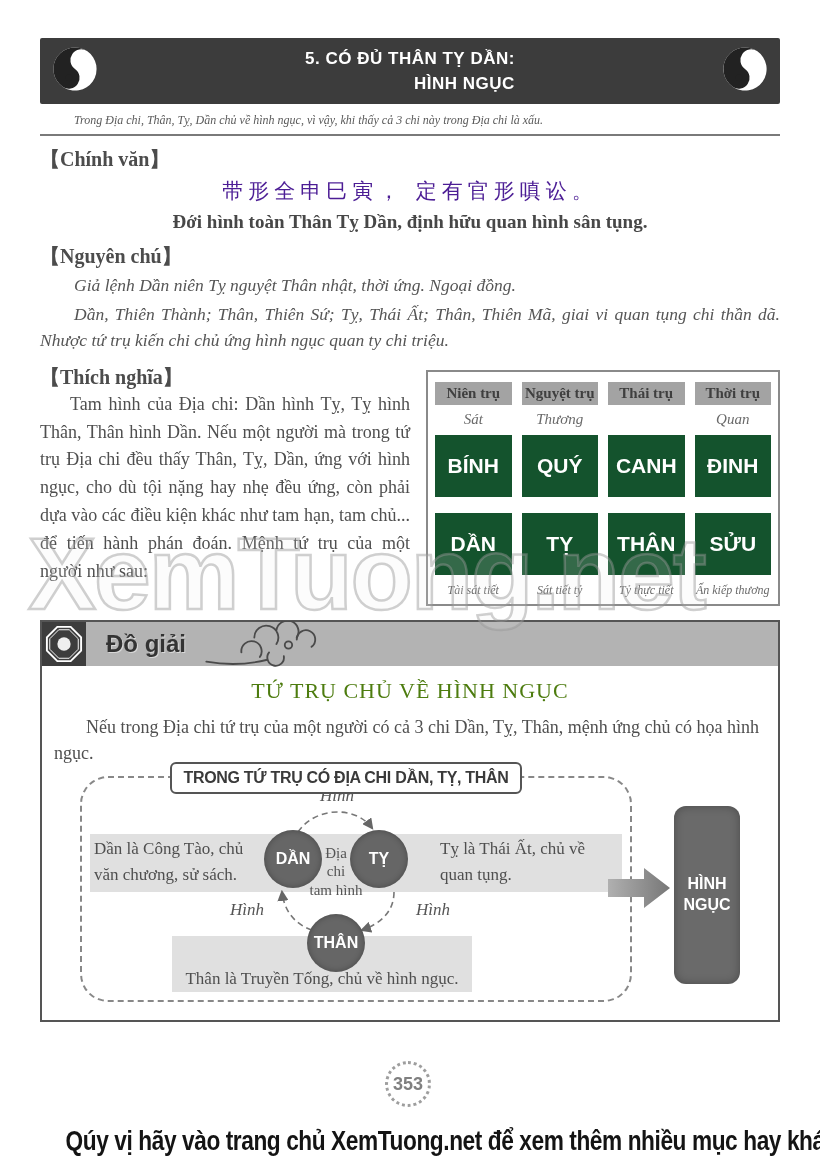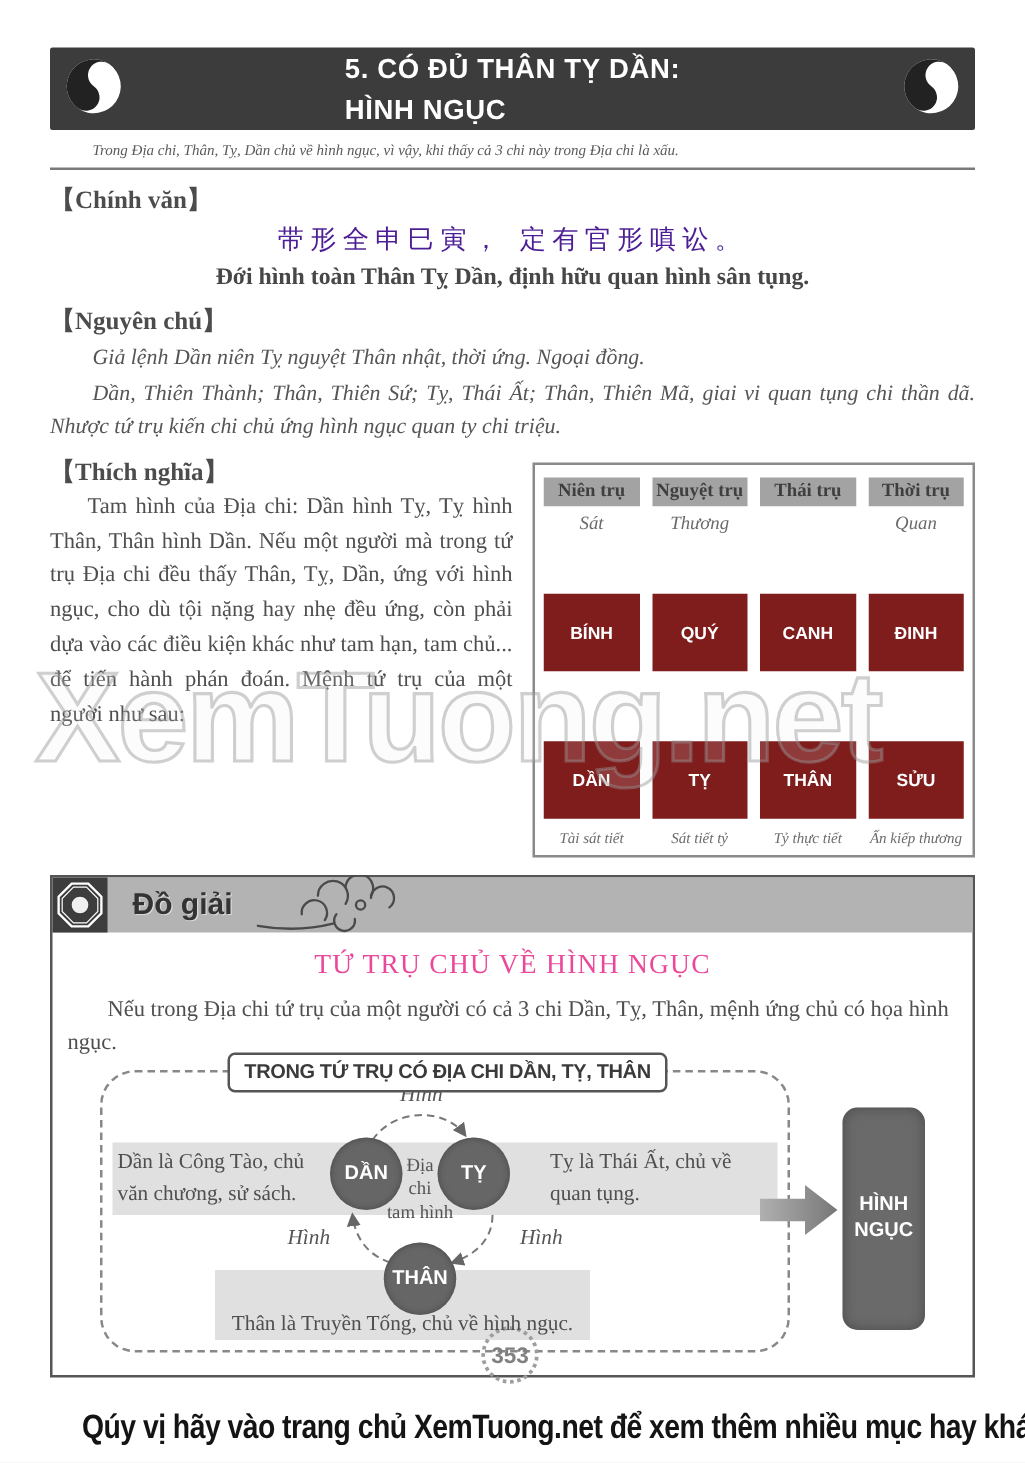--- a/index.html
+++ b/index.html
@@ -8,62 +8,62 @@
     position:relative; width:820px; height:1170px; margin:0 auto;
     background:#ffffff; overflow:hidden;
     font-family:"Liberation Serif", serif; color:#555;
   }
   
   .header-band {
     margin:38px 40px 0; height:66px; background:#3c3c3c; border-radius:2px;
     display:flex; align-items:center; justify-content:space-between; padding:0 12px;
   }
   .yinyang { width:46px; height:46px; transform:rotate(35deg); }
-  .band-title { text-align:left; color:#fff; font-family:"Liberation Sans", sans-serif;
-    font-weight:bold; font-size:22px; line-height:1.5; letter-spacing:.5px; }
+  .band-title { text-align:right; color:#fff; font-family:"Liberation Sans", sans-serif;
+    font-weight:bold; font-size:17px; line-height:1.5; letter-spacing:.5px; }
   
   .intro { margin:8px 40px 0; font-style:italic; font-size:12px; line-height:1.42;
     text-indent:34px; color:#5a5a5a; text-align:justify; }
   .rule { margin:5px 40px 0; border-top:2px solid #7a7a7a; }
   
   .sec-head { margin:10px 40px 0; font-size:20px; font-weight:600; color:#4c4c4c; }
   .chinese { margin-top:4px; text-align:center; font-size:21px; letter-spacing:5px;
     color:#4c1d95; font-family:"DejaVu Sans", sans-serif; }
   .bold-line { margin-top:6px; text-align:center; font-weight:bold; font-size:19px; color:#474747; }
   .italic-para { margin:3px 40px 0; font-style:italic; font-size:17.5px; line-height:1.48;
     text-indent:34px; color:#555; text-align:justify; }
   
   .thich-block { margin:4px 40px 0; }
   .thich-block::after { content:""; display:block; clear:both; }
   .pillar-table { float:right; width:354px; margin:6px 0 4px 16px;
     border:2px solid #8a8a8a; padding:10px 7px 6px; background:#fff; }
   .pt-grid { display:grid; grid-template-columns:repeat(4,1fr); column-gap:10px; text-align:center; }
   .pt-head { background:#a3a3a3; font-weight:bold; font-size:15px; color:#3f3f3f; padding:3px 0; }
   .pt-role { font-style:italic; font-size:15px; color:#6a6a6a; height:30px;
     display:flex; align-items:center; justify-content:center; }
-  .pt-sq { height:62px; background:#7f1d1d; color:#fff; display:flex; align-items:center;
-    justify-content:center; font-family:"Liberation Sans", sans-serif; font-weight:bold; font-size:14px;margin-top:40px; }
+  .pt-sq { height:62px; background:#14532d; color:#fff; display:flex; align-items:center;
+    justify-content:center; font-family:"Liberation Sans", sans-serif; font-weight:bold; font-size:21px; }
   .pt-sq.stem { margin-bottom:16px; }
   .pt-sq.branch { margin-bottom:8px; }
   .pt-note { font-style:italic; font-size:12px; color:#6a6a6a; white-space:nowrap; }
   .tn-p { font-size:18px; line-height:1.55; color:#4f4f4f; text-align:justify; text-indent:30px; }
   
   .dg { position:relative; margin:10px 40px 0; height:402px; border:2px solid #555; background:#fff; }
   .dg-band { position:absolute; top:0; left:0; right:0; height:44px; background:#b3b3b3;
     display:flex; align-items:center; }
   .dg-bagua { position:absolute; left:0; top:0; width:44px; height:44px; background:#3d3d3d;
     display:flex; align-items:center; justify-content:center; }
   .dg-label { margin-left:64px; font-family:"Liberation Sans", sans-serif; font-weight:bold;
     font-size:24px; color:#333; text-shadow:1px 1px 0 #d8d8d8; }
   .dg-cloud { margin-left:14px; margin-top:6px; }
   .dg-title { position:absolute; top:56px; width:100%; text-align:center; font-size:22px;
-    color:#ec4899; letter-spacing:1px; }
+    color:#4d7c0f; letter-spacing:1px; }
   .dg-intro { position:absolute; top:92px; left:12px; right:12px; font-size:18px;
     line-height:1.45; text-indent:32px; color:#4f4f4f; }
-  .dg-pill { position:absolute; left:140px; top:140px; width:352px; height:32px;
+  .dg-pill { position:absolute; left:128px; top:140px; width:352px; height:32px;
     border:2px solid #555; border-radius:6px; background:#fff; z-index:3;
     display:flex; align-items:center; justify-content:center;
     font-family:"Liberation Sans", sans-serif; font-weight:bold; font-size:16px;
     color:#3a3a3a; letter-spacing:-.3px;text-align:right; }
   .dg-dashed { position:absolute; left:38px; top:154px; width:552px; height:226px;
     border:2px dashed #888; border-radius:28px; }
   .dg-hl { position:absolute; background:#e0e0e0; z-index:0; }
   .hl1 { left:48px; top:212px; width:532px; height:58px; }
   .hl2 { left:130px; top:314px; width:300px; height:56px; }
   .dg-circle { position:absolute; width:58px; height:58px; border-radius:50%; background:#666;

